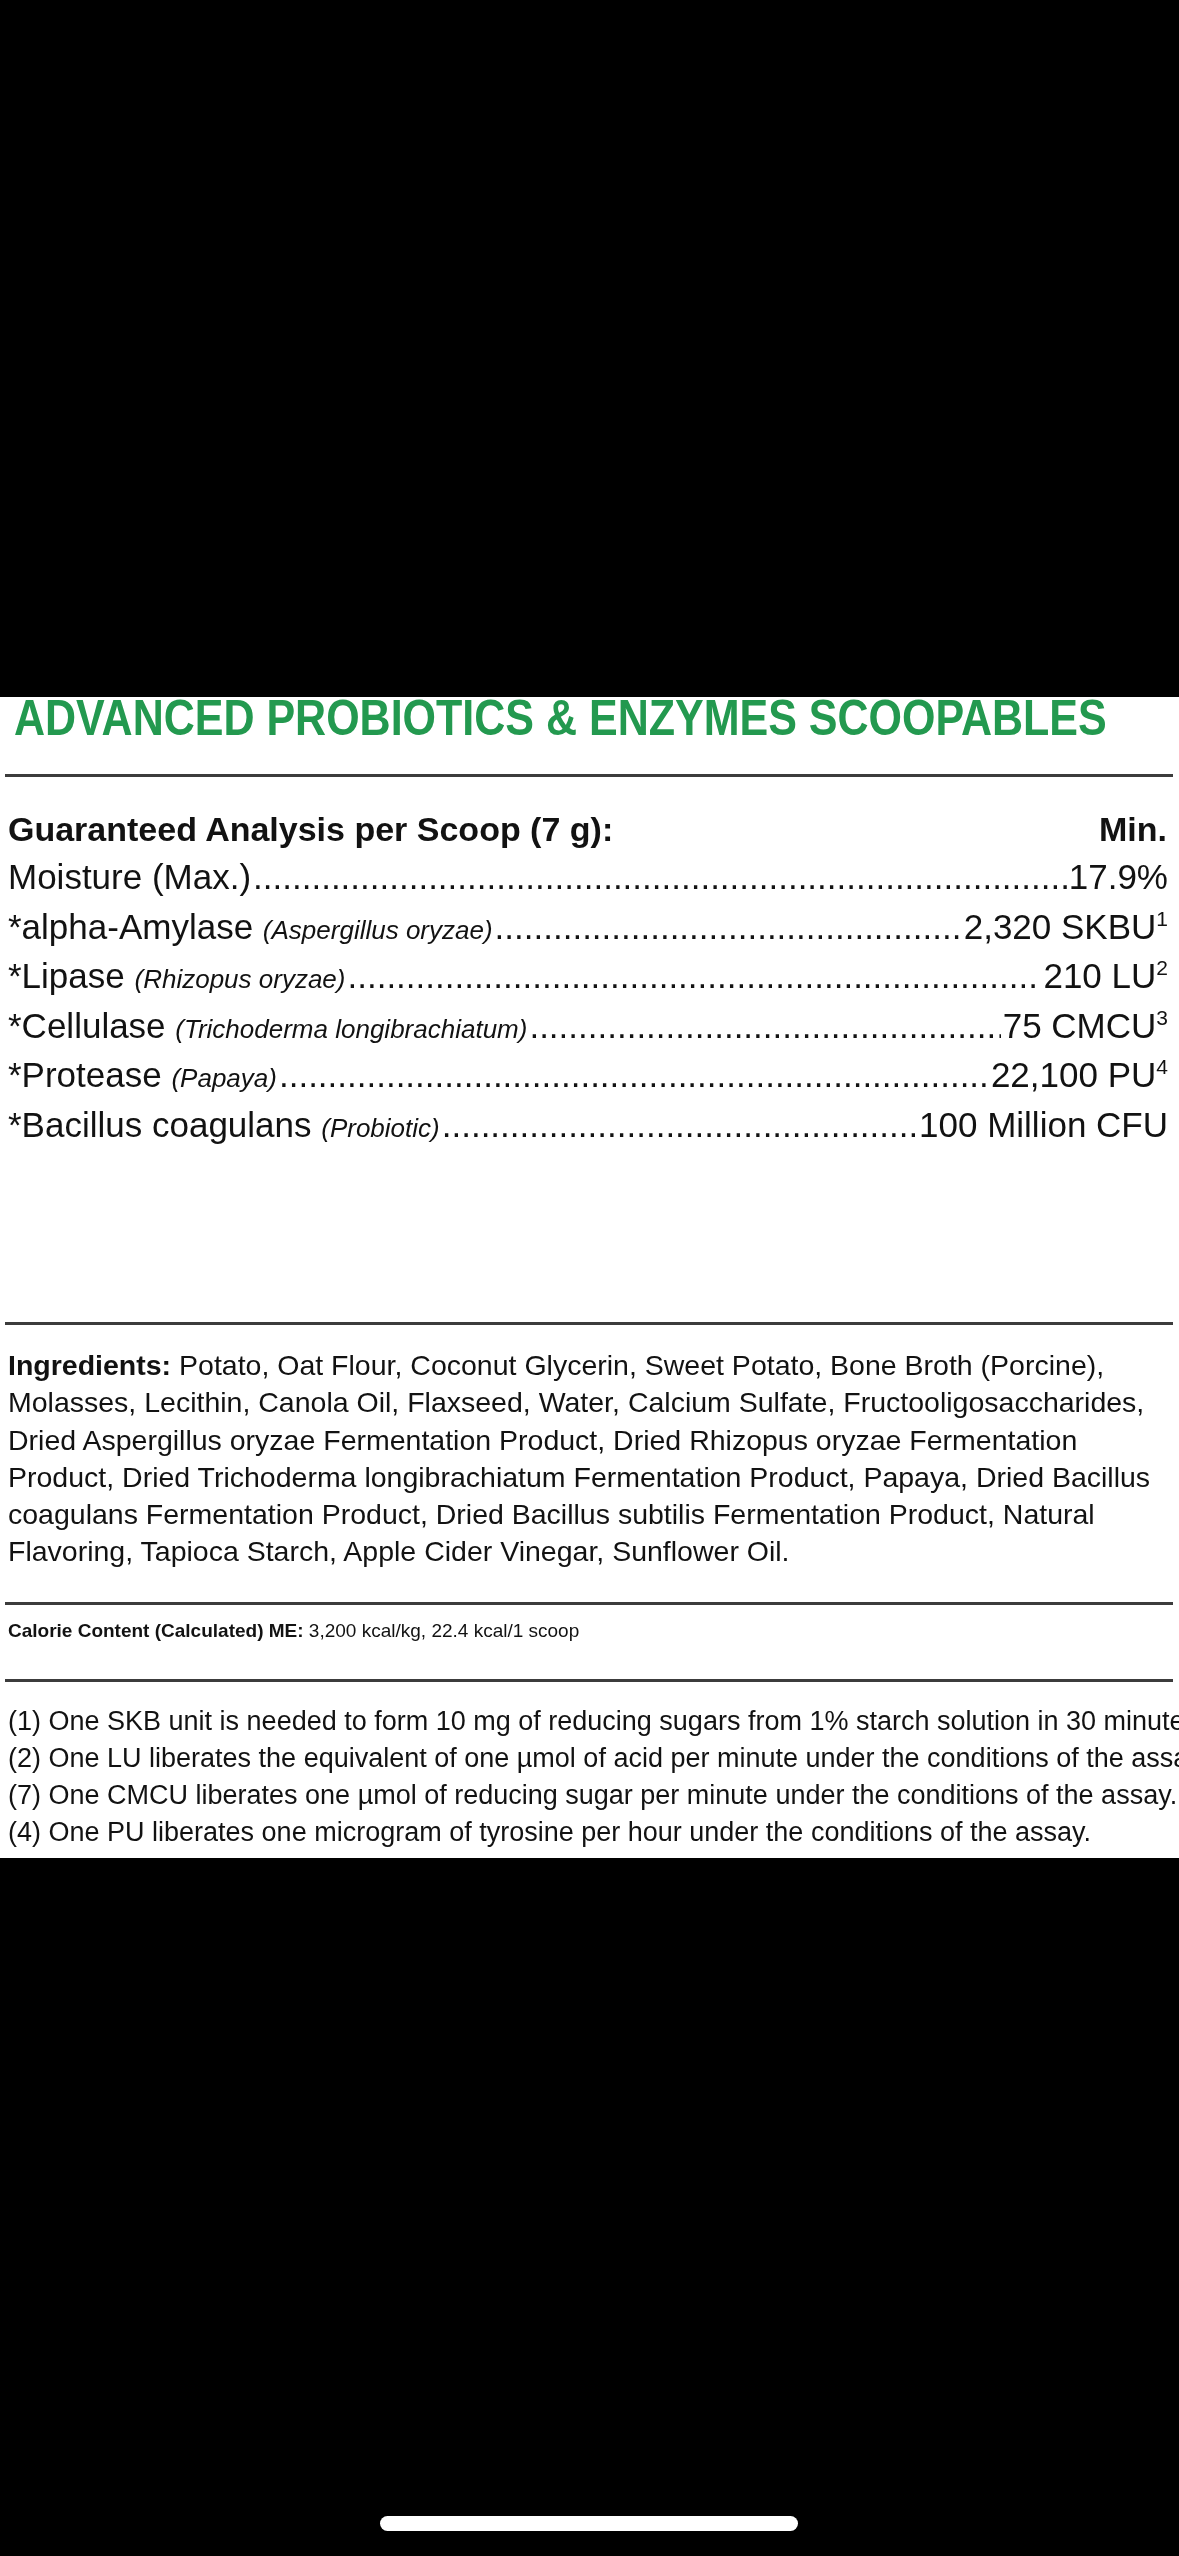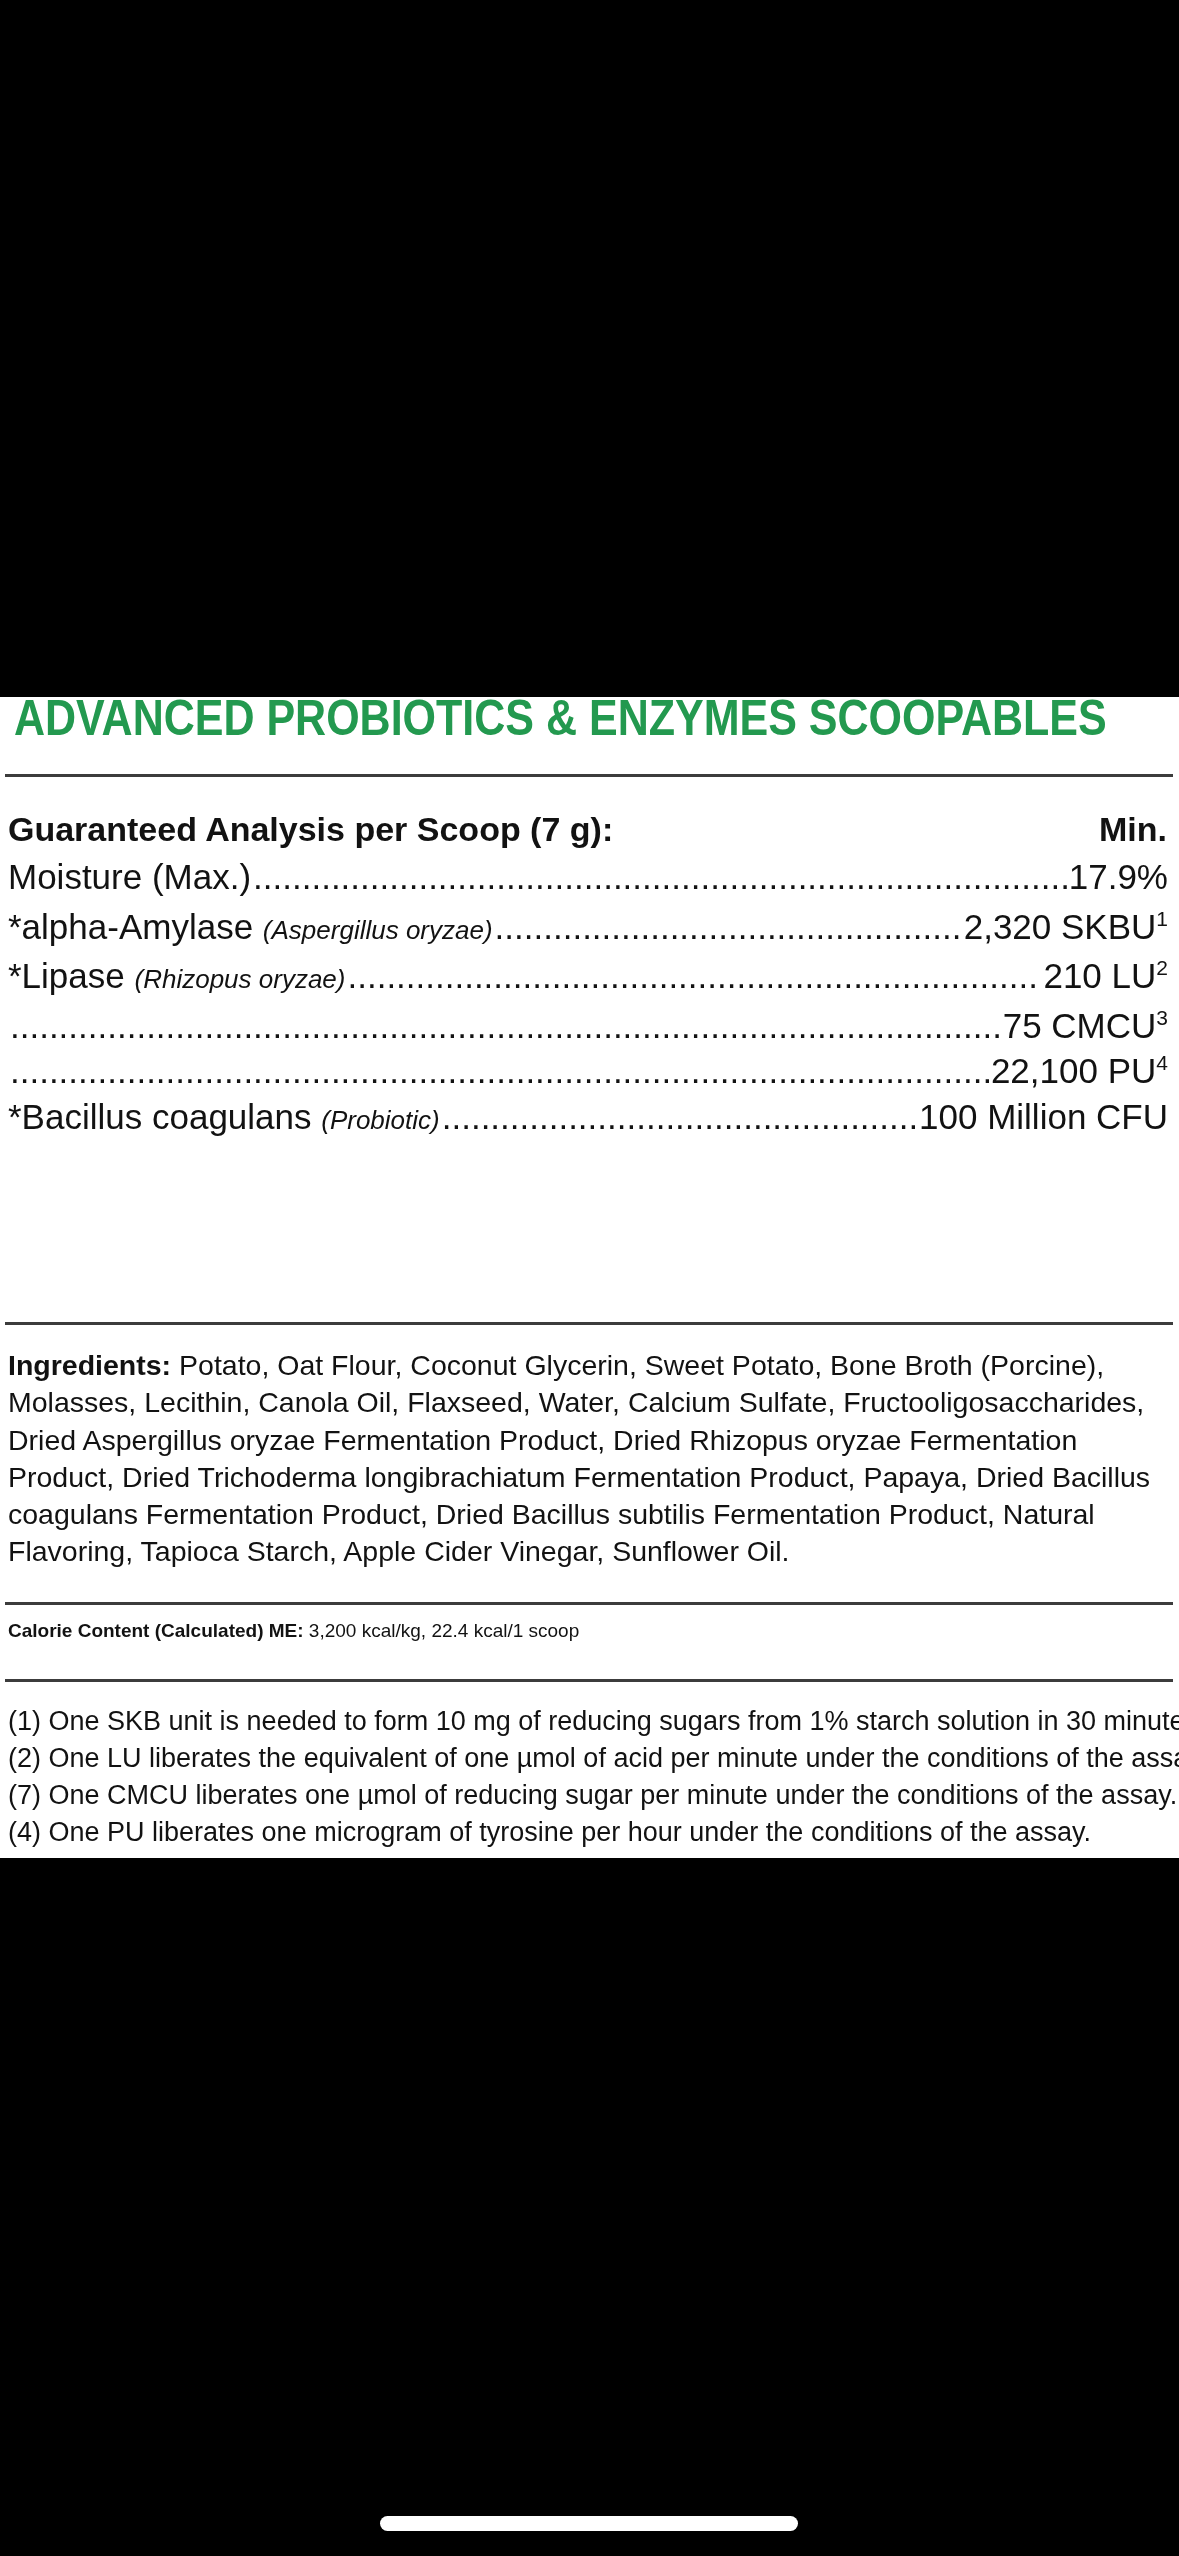--- a/index.html
+++ b/index.html
@@ -127,25 +127,27 @@
       <span class="val"><span>2,320 SKBU</span><sup>1</sup></span>
     </div>
 
     <div class="arow">
       <span class="nm"><span>*Lipase</span> <i class="sp">(Rhizopus oryzae)</i></span>
       <span class="lead"></span>
       <span class="val"><span>210 LU</span><sup>2</sup></span>
     </div>
 
     <div class="arow">
+      <span class="nm"><span>*Cellulase</span> <i class="sp">(Trichoderma longibrachiatum)</i></span>
       <span class="lead"></span>
       <span class="val"><span>75 CMCU</span><sup>3</sup></span>
     </div>
 
     <div class="arow">
+      <span class="nm"><span>*Protease</span> <i class="sp">(Papaya)</i></span>
       <span class="lead"></span>
       <span class="val"><span>22,100 PU</span><sup>4</sup></span>
     </div>
 
 
     <div class="arow">
       <span class="nm"><span>*Bacillus coagulans</span> <i class="sp">(Probiotic)</i></span>
       <span class="lead"></span>
       <span class="val"><span>100 Million CFU</span><sup></sup></span>
     </div>

